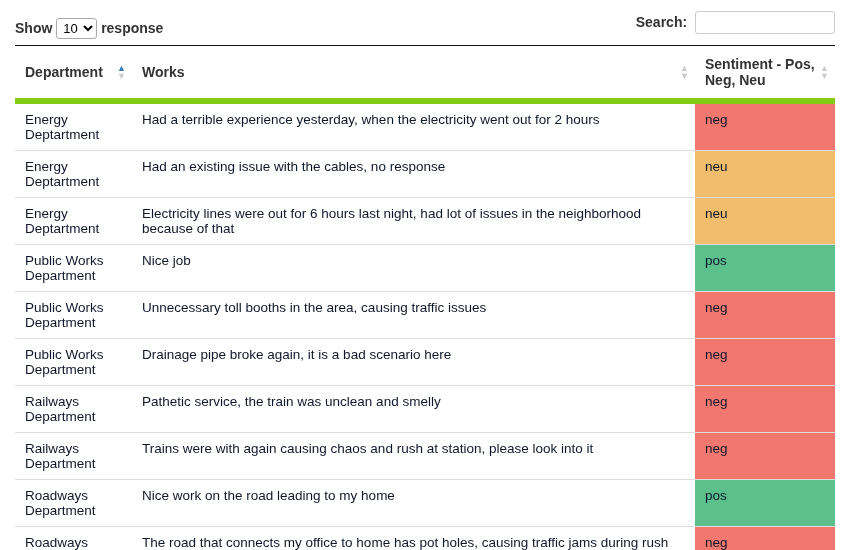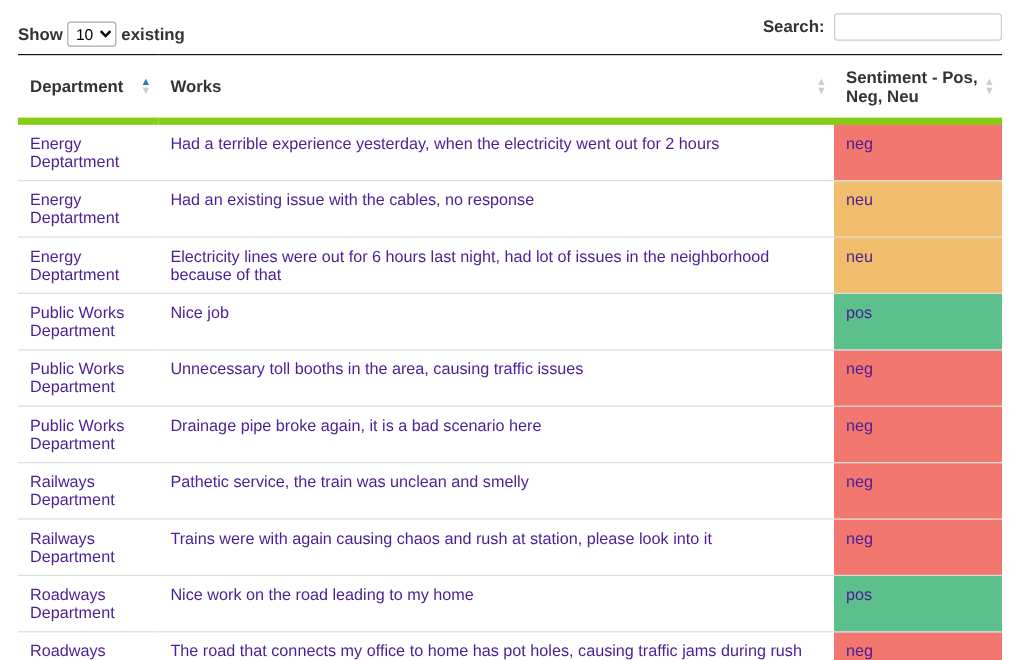--- a/index.html
+++ b/index.html
@@ -7,40 +7,40 @@
     .controls-top { display: flex; justify-content: space-between; align-items: center; padding: 6px 0; }
     .length-control { font-size: 14px; }
     .length-control select { border: 1px solid #aaa; border-radius: 3px; padding: 1px 2px; background: #fff; font-size: 13px; margin-top: 12px; }
     .search-control { font-size: 14px; margin-left: 16px; }
     .search-control label { font-weight: bold; }
     .search-control input { border: 1px solid #ccc; border-radius: 3px; padding: 3px 6px; font-size: 13px; width: 140px; margin-left: 4px; }
     table { width: 100%; border-collapse: collapse; border-top: 1px solid #111; }
     thead th { text-align: left; font-weight: bold; padding: 10px 10px 10px 10px; border-bottom: 6px solid #84cc16; border-top: 1px solid #111; vertical-align: middle; position: relative; }
     thead th .sort-icons { position: absolute; right: 6px; top: 50%; transform: translateY(-50%); display: flex; flex-direction: column; gap: 1px; color: #ccc; font-size: 9px; line-height: 7px; }
     thead th .sort-icons .active { color: #337ab7; }
-    tbody td { padding: 8px 10px; border-top: 1px solid #ddd; vertical-align: top; font-size: 13.5px; color: #4c1d95; }
+    tbody td { padding: 8px 10px; border-top: 1px solid #ddd; vertical-align: top; font-size: 13.5px; color: #0f172a; }
     tbody tr:last-child td { border-bottom: 1px solid #111; }
     .col-dept { width: 117px; }
     .col-data {}
     .col-sent { width: 140px; }
     .sent-neg { background-color: #f2786f; }
     .sent-neu { background-color: #efbd6c; }
     .sent-pos { background-color: #5bc08c; }
     .bold { font-weight: bold; }
   </style>
 </head>
 <body>
 
 <div class="controls-top">
   <div class="length-control">
     <span class="bold">Show</span>
     <select>
       <option>10</option>
     </select>
-    <span class="bold">existing</span>
+    <span class="bold">response</span>
   </div>
   <div class="search-control">
     <label>Search:</label>
     <input type="text" value="" style="">
   </div>
 </div>
 
 <table>
   <thead>
     <tr>

